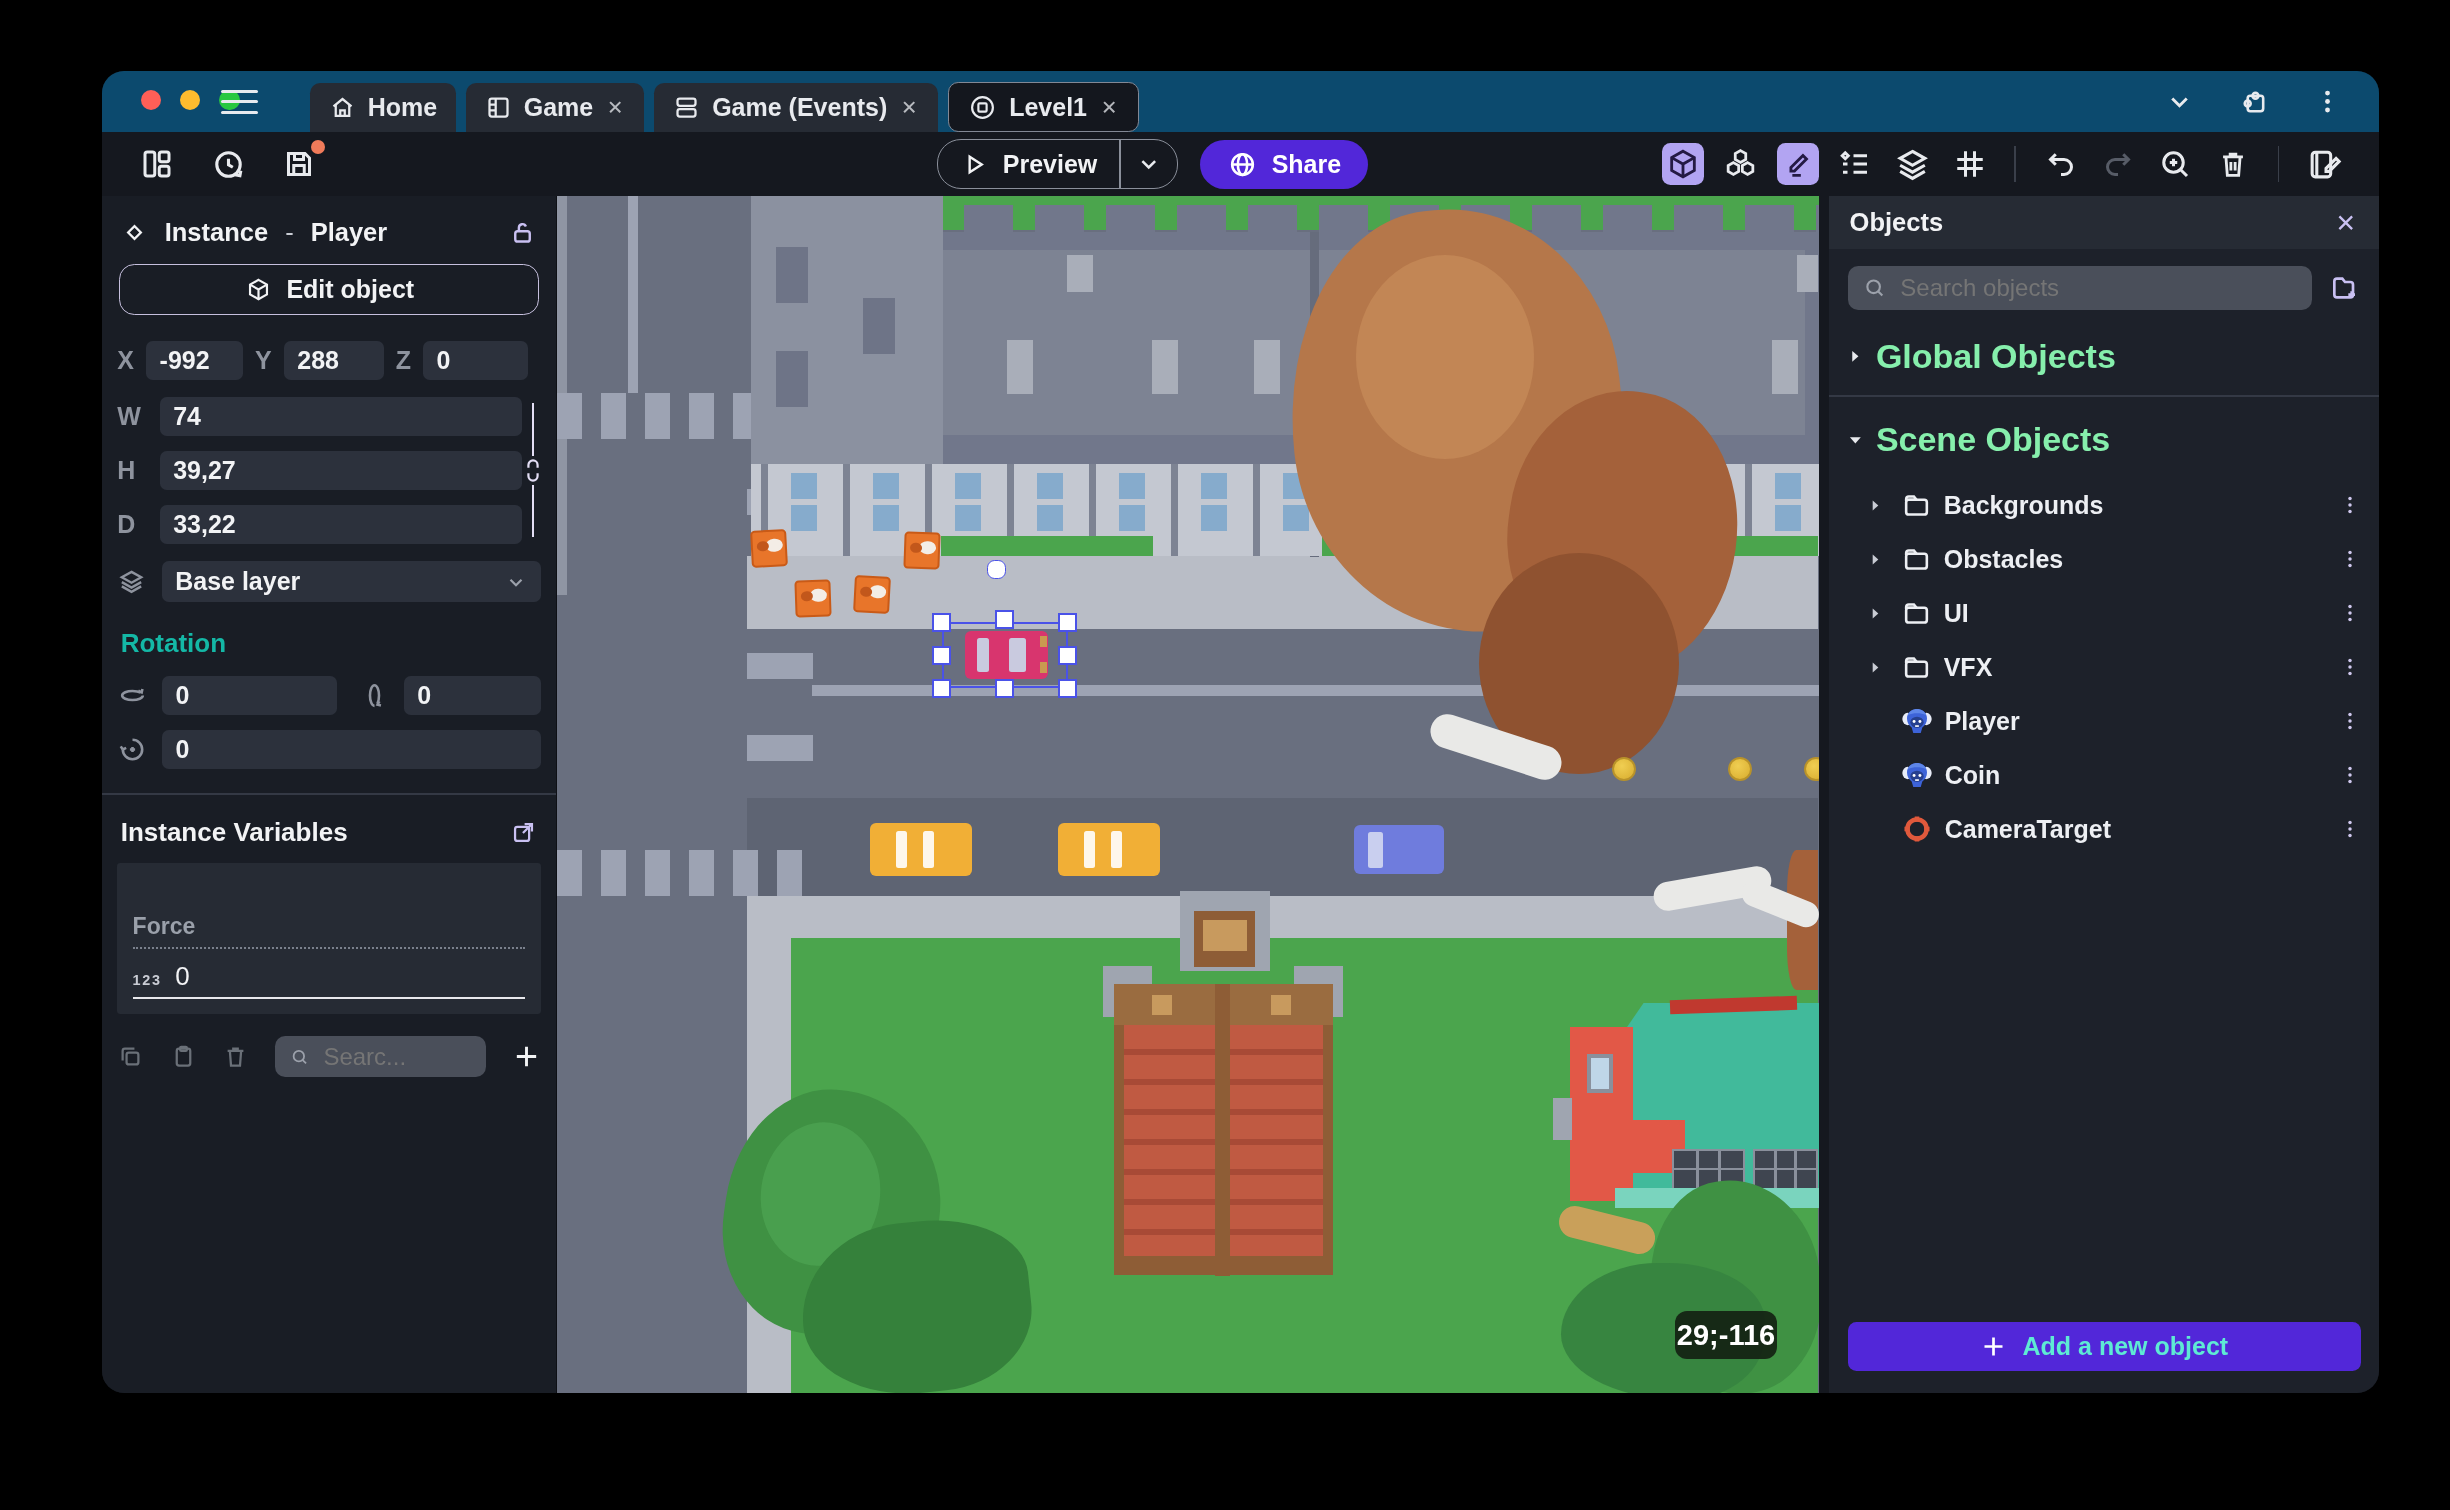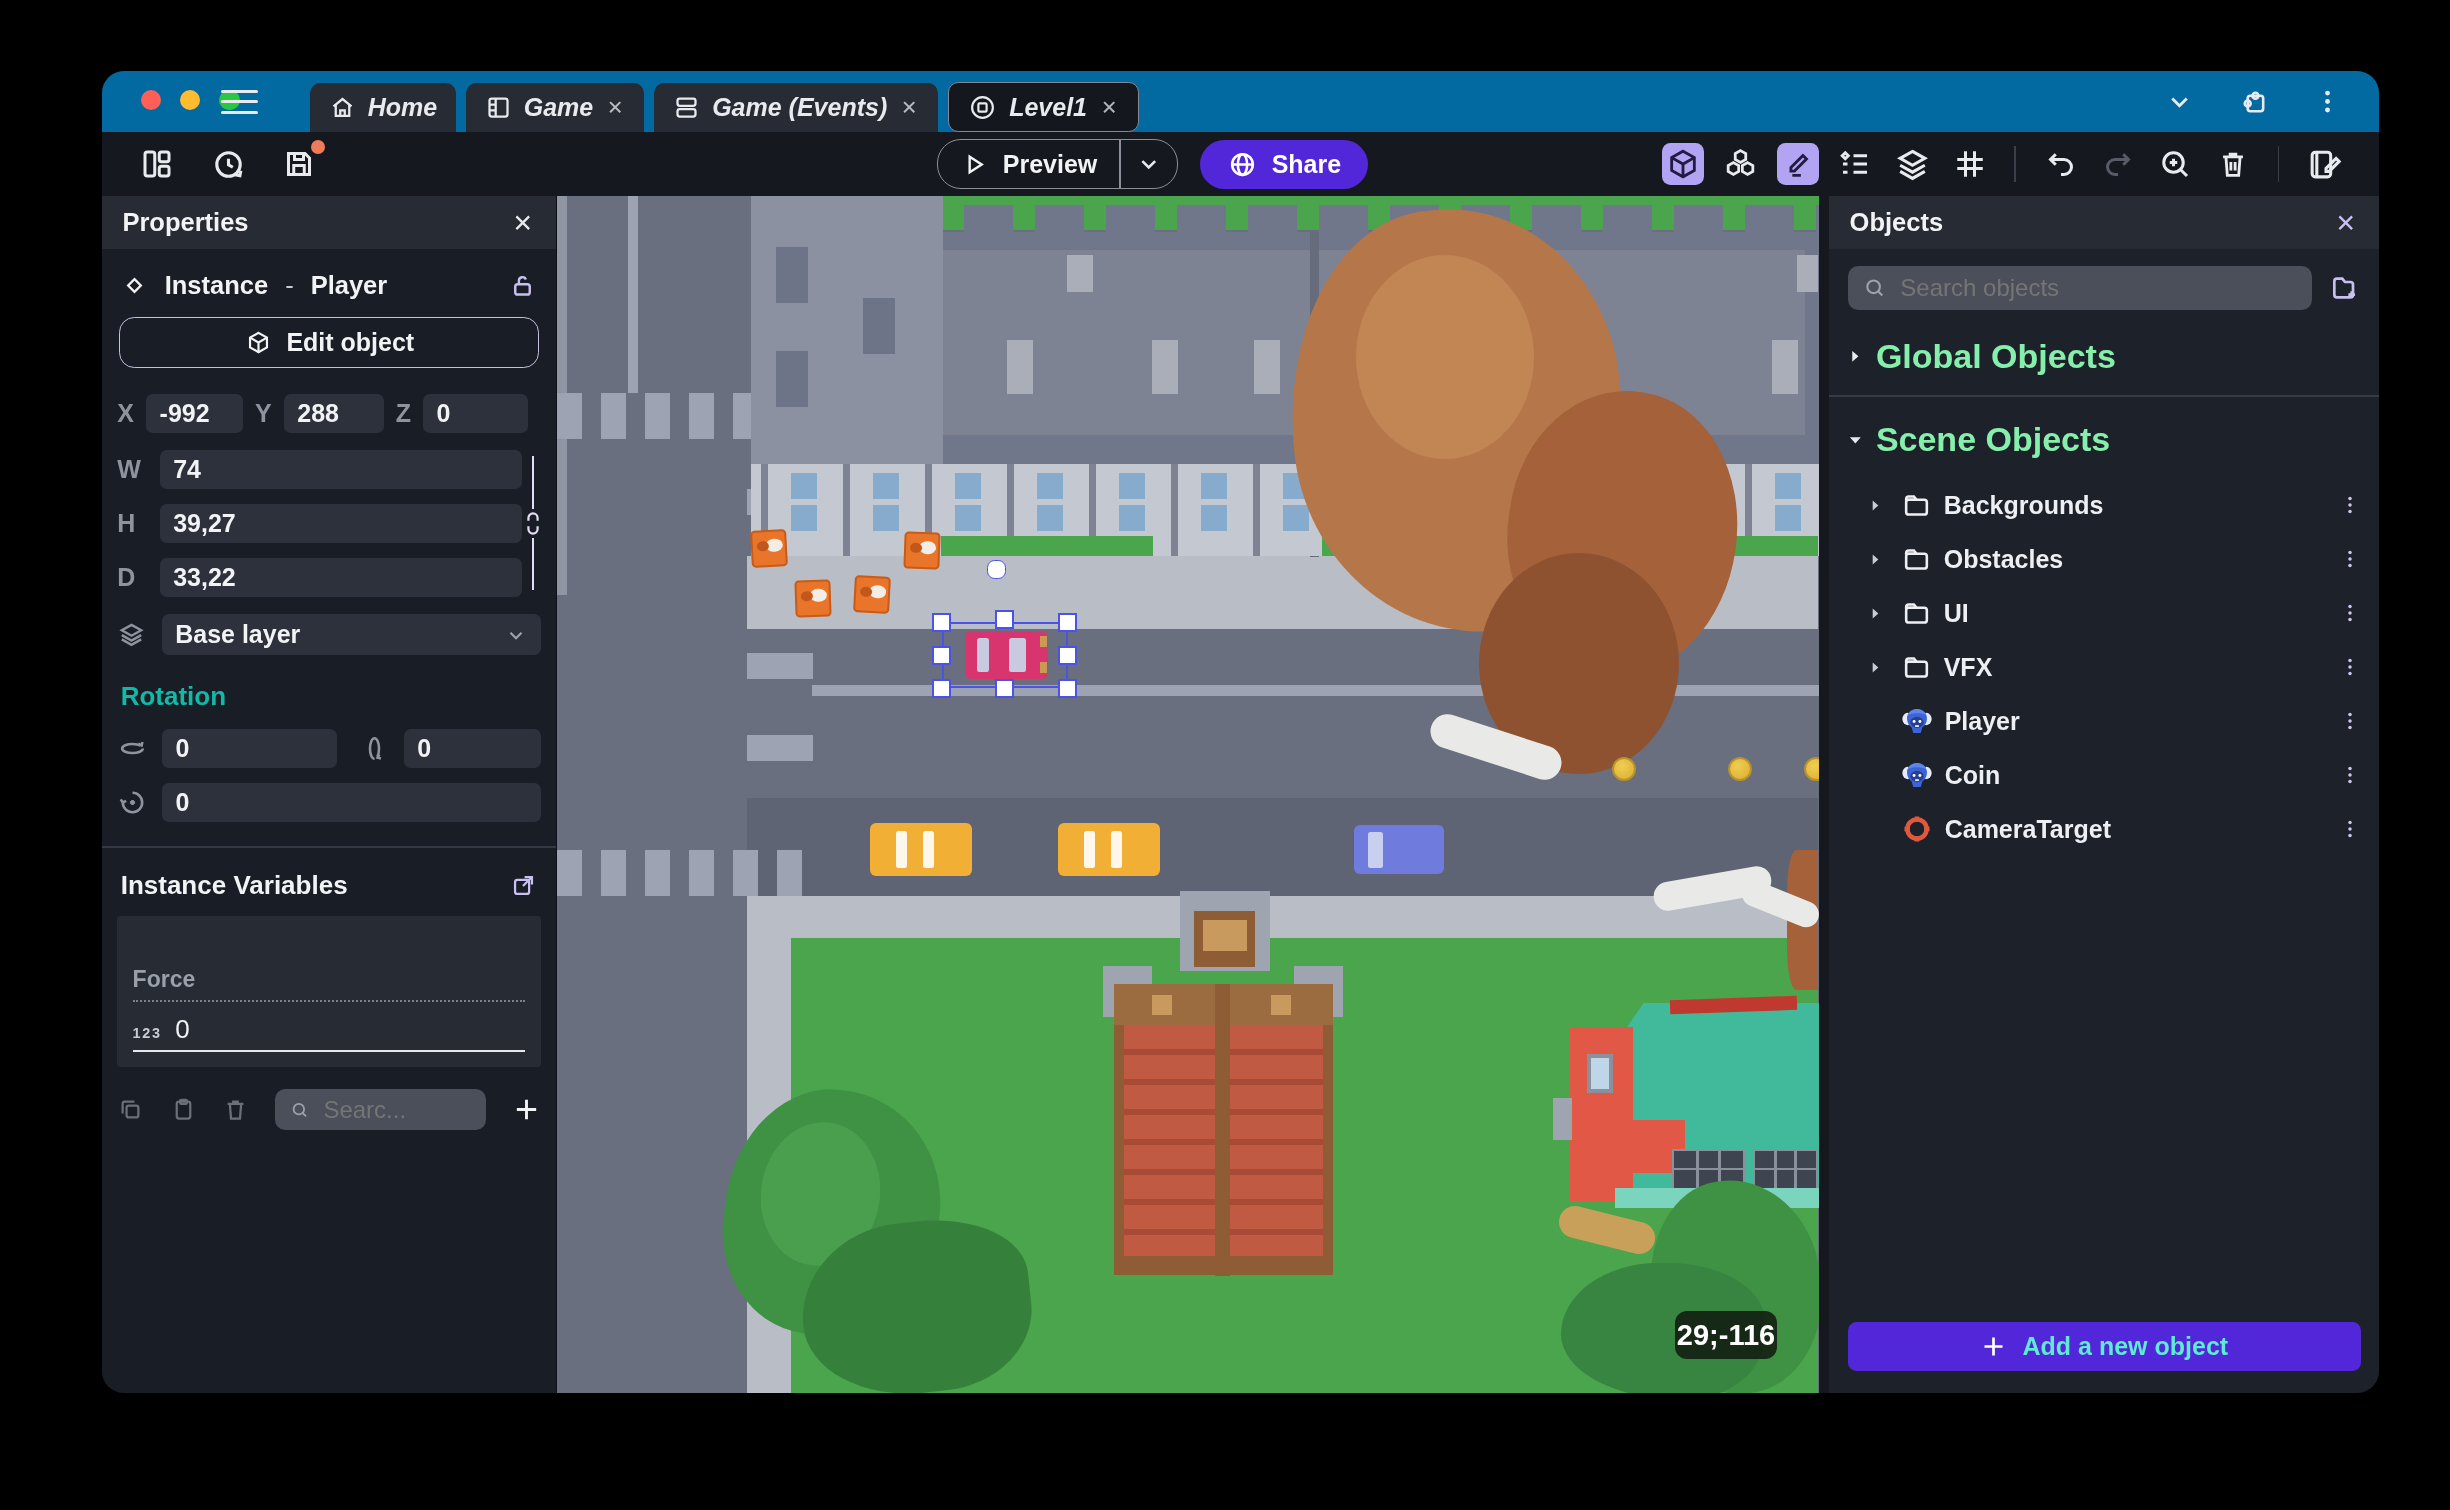--- a/index.html
+++ b/index.html
@@ -1,19 +1,19 @@
 <!DOCTYPE html>
 <html style="font-size:13.6px"><head>
 <meta charset="utf-8">
 <style>
   html,body{margin:0;padding:0;width:2450px;height:1510px;background:#000;font-family:"Liberation Sans",sans-serif;}
   .abs{position:absolute;}
   .window{position:absolute;left:102px;top:71px;width:2277px;height:1322px;background:#15181F;border-radius:22px;overflow:hidden;}
   
-  .titlebar{position:relative;height:61px;background:#0369a1;font-style:italic;}
+  .titlebar{position:relative;height:61px;background:#0c4a6e;}
   .lights{position:absolute;left:39px;top:18.7px;display:flex;gap:18.7px;}
   .light{width:20.4px;height:20.4px;border-radius:50%;}
   .hamburger{position:absolute;left:119px;top:15.3px;width:37px;height:31px;display:flex;flex-direction:column;justify-content:space-between;padding:3.4px 0;box-sizing:border-box;cursor:pointer;}
   .hamburger div{height:3.4px;background:#E8EAEE;border-radius:1.7px;}
   .tabs{position:absolute;left:208px;bottom:0;display:flex;gap:10.2px;align-items:flex-end;}
   .tab{height:49px;display:flex;align-items:center;gap:12px;padding:0 18.7px;background:#262B34;border-radius:10.2px 10.2px 0 0;color:#E8EAEE;font-size:25px;font-weight:600;cursor:pointer;}
   .tab.active{background:#14171E;border:1.7px solid #828895;border-radius:10.2px;height:48px;}
   .tab svg{flex:0 0 auto;}
   .tab .x{opacity:.75;display:flex;}
   .tb-right{position:absolute;right:37px;top:15.3px;display:flex;gap:44px;align-items:center;color:#E8EAEE;}
@@ -275,28 +275,20 @@
             <path d="M7 4v16"></path>
             <path d="M13 14.5l6.5-6.5 2 2-6.5 6.5h-2z"></path>
           </svg>
         </div>
     </div>
   </div>
 
   <div class="content">
 
     <aside class="props">
-      <div class="panel-header">
-        <span>Properties</span>
-        <span class="panel-x">
-            <svg width="25.5" height="25.5" viewBox="0 0 24 24" stroke="currentColor" stroke-width="2.2" fill="none">
-              <path d="M6 6l12 12M18 6L6 18"></path>
-            </svg>
-          </span>
-      </div>
       <div class="props-body">
         <div class="rowf" style="gap:17px;margin:3.4px 3.4px 0;">
           <svg width="27" height="27" viewBox="0 0 24 24" fill="none" stroke="#F2F3F5" stroke-width="2">
               <rect x="8" y="8" width="8" height="8" transform="rotate(45 12 12)"></rect>
             </svg>
           <span style="font-size:25.5px;font-weight:600">Instance</span>
           <span style="font-size:25.5px;color:#C9CCD4">-</span>
           <span style="font-size:25.5px;font-weight:600">Player</span>
           <span style="margin-left:auto">
               <svg width="29" height="29" viewBox="0 0 24 24" fill="none" stroke="#C9C0F2" stroke-width="2">

